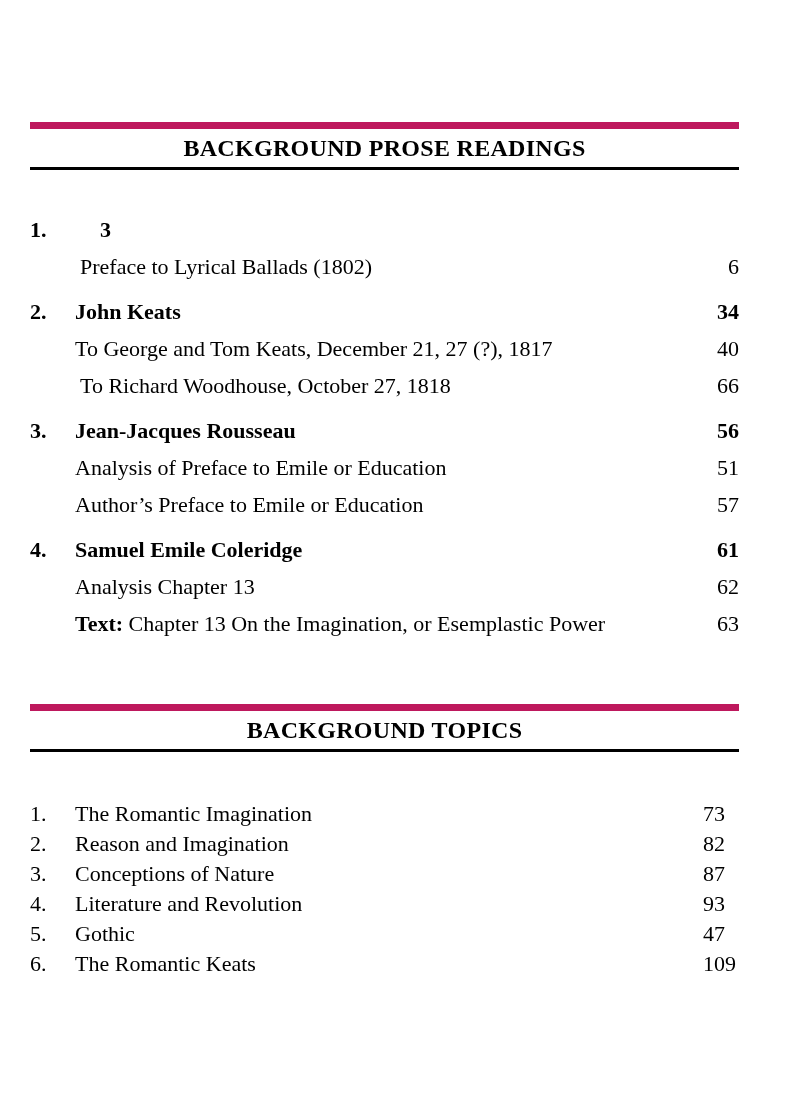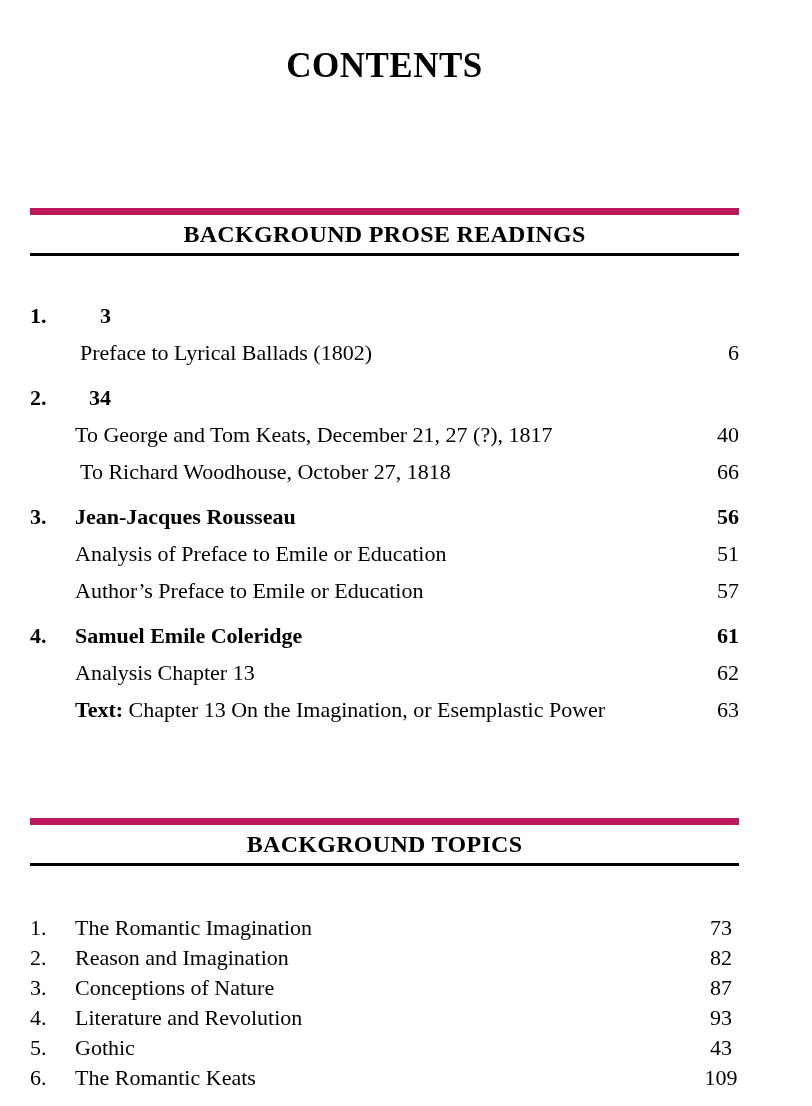--- a/index.html
+++ b/index.html
@@ -32,21 +32,21 @@
     border-top: 7px solid #be185d;
     border-bottom: 3px solid #000;
     text-align: center;
     font-weight: bold;
     font-size: 24px;
     line-height: 24px;
     padding: 7px 0 7px 0;
     letter-spacing: 0.3px;
   }
   .band-prose { margin-top: 122px; }
-  .band-topics { margin-top: 94px; text-align: center; }
+  .band-topics { margin-top: 66px; text-align: center; }
 
   .prose-list { margin-top: 46px; }
   .row {
     display: flex;
     align-items: baseline;
     font-size: 22px;
     line-height: 28px;
   }
   .row .num   { width: 45px; flex: 0 0 45px; }
   .row .label { flex: 1 1 auto; white-space: nowrap; overflow: hidden; }
@@ -59,48 +59,48 @@
 
   .topics-list { margin-top: 47px; }
   .trow {
     display: flex;
     align-items: baseline;
     font-size: 22px;
     line-height: 30px;
   }
   .trow .num   { width: 45px; flex: 0 0 45px; }
   .trow .label { flex: 1 1 auto; white-space: nowrap; overflow: hidden; }
-  .trow .pg    { flex: 0 0 auto; text-align: center; min-width: 36px; }
+  .trow .pg    { flex: 0 0 auto; text-align: left; min-width: 36px; }
 </style>
 </head>
 <body>
 
 <div class="page">
   <div class="content">
 
-    <div class="doc-title">CONTENTS</div>
 
     <div class="band band-prose">
       <span>BACKGROUND PROSE READINGS</span>
     </div>
 
     <div class="prose-list">
 
       <div class="row main first">
         <span class="num">1.</span>
         <span class="pg">3</span>
       </div>
 
       <div class="row sub sp">
         <span class="label">Preface to Lyrical Ballads (1802)</span>
         <span class="pg">6</span>
       </div>
 
       <div class="row main">
         <span class="num">2.</span>
+        <span class="label">John Keats</span>
         <span class="pg">34</span>
       </div>
 
       <div class="row sub">
         <span class="label">To George and Tom Keats, December 21, 27 (?), 1817</span>
         <span class="pg">40</span>
       </div>
 
       <div class="row sub sp">
         <span class="label">To Richard Woodhouse, October 27, 1818</span>
@@ -167,21 +167,21 @@
 
       <div class="trow">
         <span class="num">4.</span>
         <span class="label">Literature and Revolution</span>
         <span class="pg">93</span>
       </div>
 
       <div class="trow">
         <span class="num">5.</span>
         <span class="label">Gothic</span>
-        <span class="pg">43</span>
+        <span class="pg">47</span>
       </div>
 
       <div class="trow">
         <span class="num">6.</span>
         <span class="label">The Romantic Keats</span>
         <span class="pg">109</span>
       </div>
 
     </div>
 

